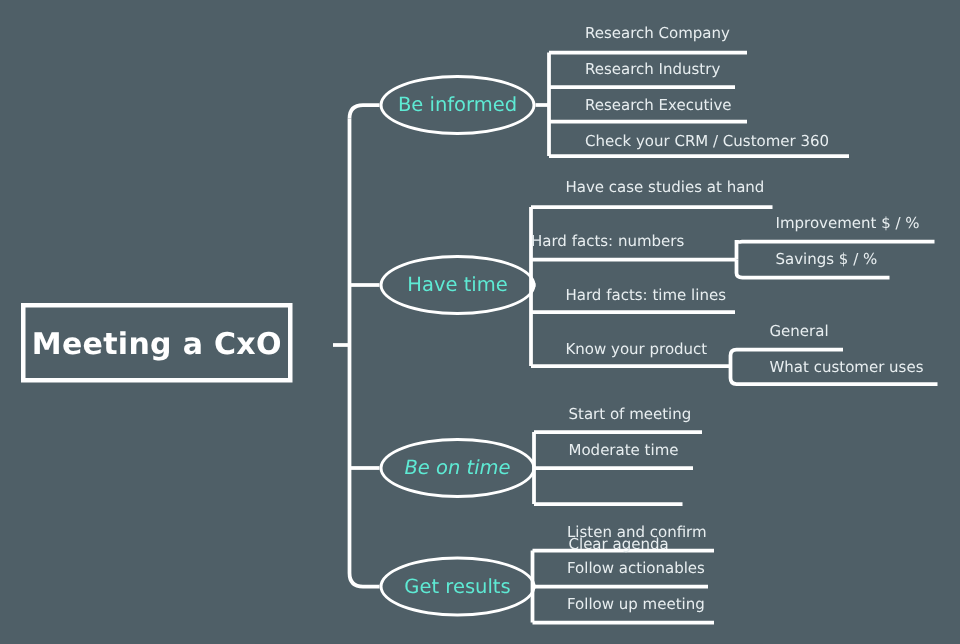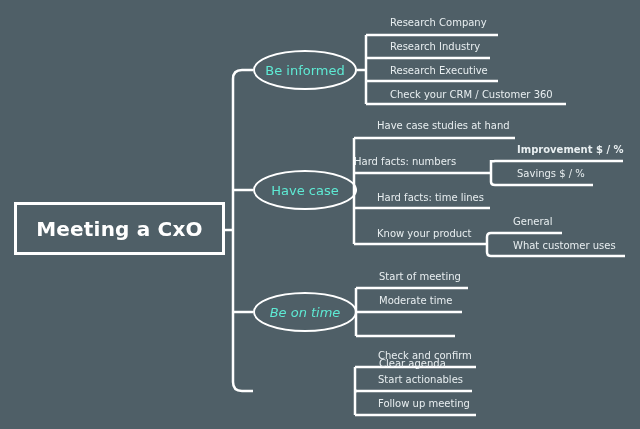--- a/index.html
+++ b/index.html
@@ -5,21 +5,21 @@
     html, body { margin: 0; padding: 0; }
     body {
       width: 640px; height: 429px; overflow: hidden;
       background: #4f5f67;
       font-family: "DejaVu Sans", sans-serif;
       position: relative;
     }
     #stage { position: absolute; left: 0; top: 0; width: 640px; height: 429px; }
     svg.lines { position: absolute; left: 0; top: 0; }
     .root-box {
-      position: absolute; left: 14px; top: 202px; width: 211px; height: 53px;
+      position: absolute; left: 14px; top: 202px; width: 181px; height: 53px;
       border: 3px solid #ffffff; box-sizing: border-box;
       display: flex; align-items: center; justify-content: center;
       color: #ffffff; font-size: 20px; font-weight: bold; letter-spacing: 0.2px;
     }
     .branch {
       position: absolute; width: 104px; height: 40px;
       border: 2.5px solid #ffffff; border-radius: 50%;
       box-sizing: border-box;
       display: flex; align-items: center; justify-content: center;
       color: #5eead4; font-size: 13px; cursor: pointer;
@@ -79,41 +79,44 @@
   </svg>
 
   <div class="root-box">
     <span>Meeting a CxO</span>
   </div>
 
   <div class="branch" style="left:253px; top:50px;">
     <span>Be informed</span>
   </div>
   <div class="branch" style="left:253px; top:170px;">
-    <span>Have case</span>
+    <span>Have time</span>
   </div>
   <div class="branch" style="left:253px; top:292px;font-style:italic;">
     <span>Be on time</span>
+  </div>
+  <div class="branch" style="left:253px; top:371px;">
+    <span>Get results</span>
   </div>
 
   <div class="leaf" style="left:390px; top:17px;">Research Company</div>
   <div class="leaf" style="left:390px; top:41px;">Research Industry</div>
   <div class="leaf" style="left:390px; top:65px;">Research Executive</div>
   <div class="leaf" style="left:390px; top:89px;">Check your CRM / Customer 360</div>
 
   <div class="leaf" style="left:377px; top:120px;">Have case studies at hand</div>
   <div class="leaf" style="left:354px; top:156px;">Hard facts: numbers</div>
-  <div class="leaf" style="left:517px; top:144px;font-weight:bold;">Improvement $ / %</div>
+  <div class="leaf" style="left:517px; top:144px;">Improvement $ / %</div>
   <div class="leaf" style="left:517px; top:168px;">Savings $ / %</div>
   <div class="leaf" style="left:377px; top:192px;">Hard facts: time lines</div>
   <div class="leaf" style="left:377px; top:228px;">Know your product</div>
   <div class="leaf" style="left:513px; top:216px;">General</div>
   <div class="leaf" style="left:513px; top:240px;">What customer uses</div>
 
   <div class="leaf" style="left:379px; top:271px;">Start of meeting</div>
   <div class="leaf" style="left:379px; top:295px;">Moderate time</div>
   <div class="leaf" style="left:379px; top:319px;margin-top:39px;">Clear agenda</div>
 
-  <div class="leaf" style="left:378px; top:350px;">Check and confirm</div>
-  <div class="leaf" style="left:378px; top:374px;">Start actionables</div>
+  <div class="leaf" style="left:378px; top:350px;">Listen and confirm</div>
+  <div class="leaf" style="left:378px; top:374px;">Follow actionables</div>
   <div class="leaf" style="left:378px; top:398px;">Follow up meeting</div>
 
 </div>
 
 </body></html>

